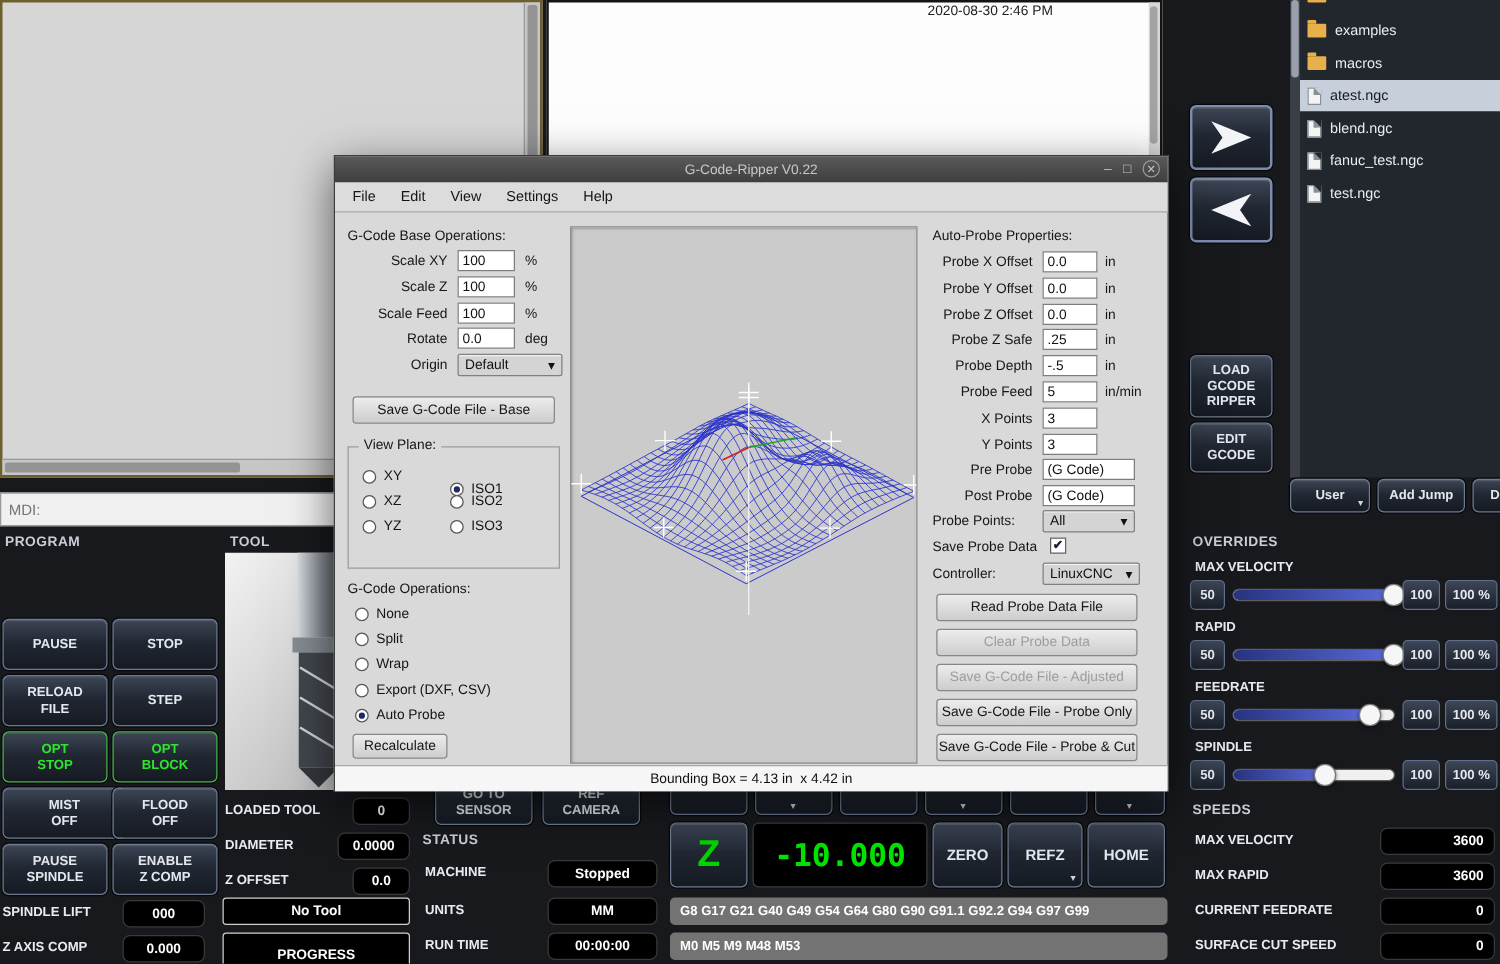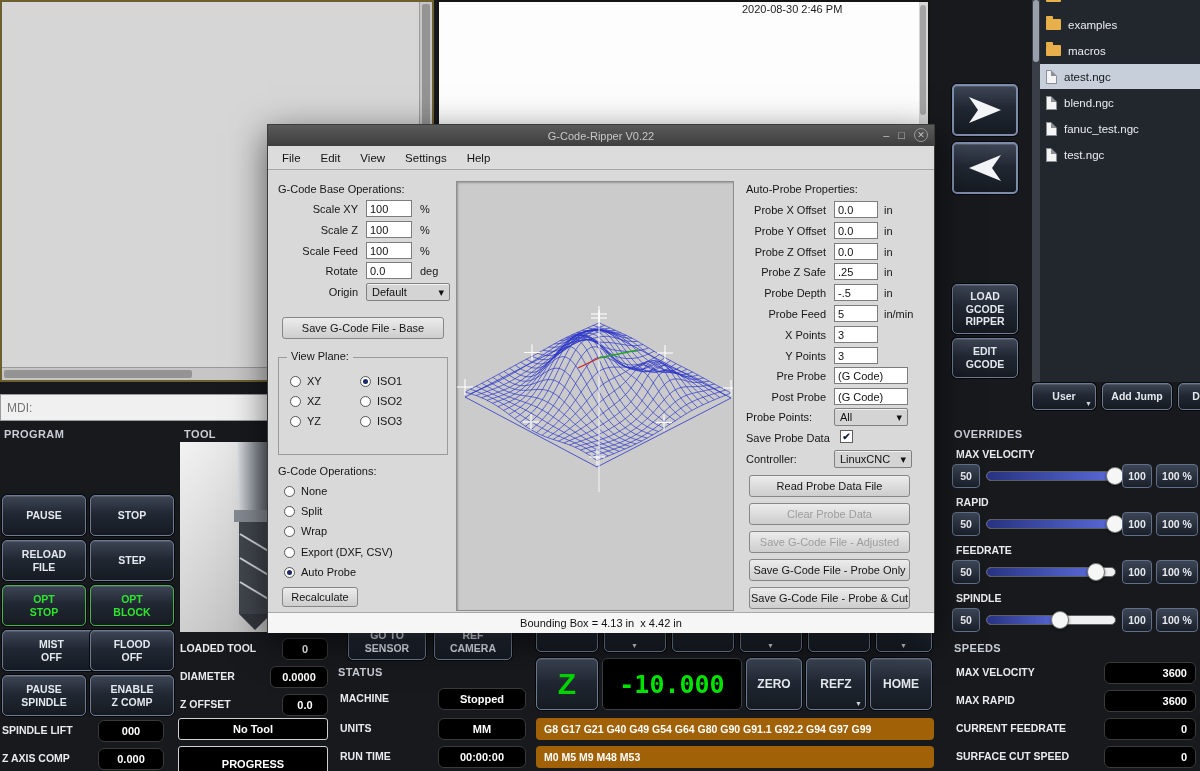--- a/index.html
+++ b/index.html
@@ -95,21 +95,21 @@
   #preview { position:absolute; left:188px; top:56px; width:278px; height:430px; background:#cbcbcb;
     border:1px solid #8e8e8e; box-shadow:inset 1px 1px 2px rgba(0,0,0,.25);}
   #bounding-strip { position:absolute; left:0; top:487px; width:666px; height:21px; background:#f6f6f6;
     border-top:1px solid #a8a8a8; display:flex; align-items:center; justify-content:center;
     font-size:11px; color:#111; white-space:pre;}
 
   
   #dro-value { position:absolute; left:70px; top:232px; width:140px; height:52px; background:#000;
     border:1px solid #3a3f47; border-radius:5px; color:#00e400; font-family:"DejaVu Sans Mono",monospace;
     font-weight:bold; font-size:25px; display:flex; align-items:center; justify-content:center;}
-  .gcode-bar { position:absolute; left:4px; width:398px; height:22px; background:#a16207; border-radius:4px;
+  .gcode-bar { position:absolute; left:4px; width:398px; height:22px; background:#737373; border-radius:4px;
     color:#fff; font-weight:bold; font-size:10.5px; display:flex; align-items:center; padding-left:8px;
     white-space:nowrap; overflow:hidden;}
 </style>
 </head>
 <body>
 
 <div id="app">
 
   <div id="left-panel">
     <div id="left-hscroll">
@@ -383,21 +383,21 @@
         <span>XY</span>
       </label>
     <label class="radio-row" style="left:22px;top:270px;">
         <span class="radio"></span>
         <span>XZ</span>
       </label>
     <label class="radio-row" style="left:22px;top:290px;">
         <span class="radio"></span>
         <span>YZ</span>
       </label>
-    <label class="radio-row" style="left:92px;top:250px;">
+    <label class="radio-row" style="left:92px;top:260px;">
         <span class="radio sel"></span>
         <span>ISO1</span>
       </label>
     <label class="radio-row" style="left:92px;top:270px;">
         <span class="radio"></span>
         <span>ISO2</span>
       </label>
     <label class="radio-row" style="left:92px;top:290px;">
         <span class="radio"></span>
         <span>ISO3</span>

